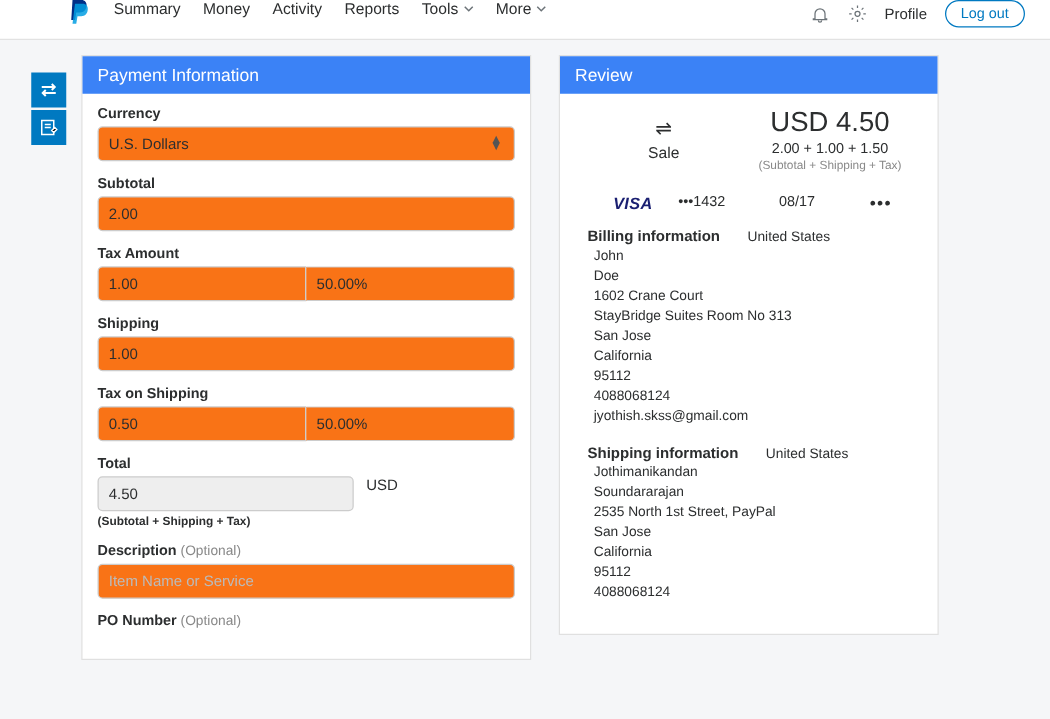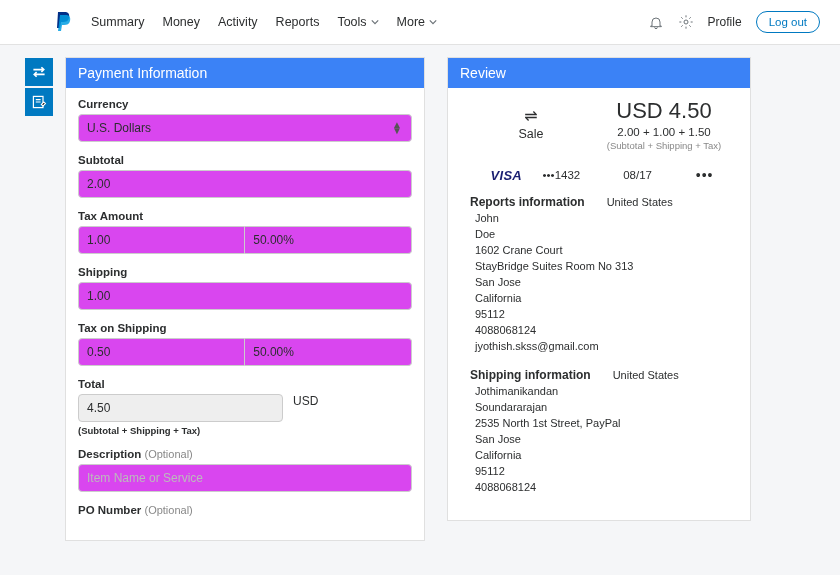--- a/index.html
+++ b/index.html
@@ -10,23 +10,23 @@
     }
     body {
       background: #f5f6f8;
       font-size: 12px;
       color: #2c2e2f;
     }
     
     .topnav {
       background: #fff;
       border-bottom: 1px solid #e2e2e2;
-      height: 45px;
-      display: flex;
-      align-items: center;
+      height: 32px;
+      display: flex;
+      align-items: flex-start;
       padding: 0 20px 0 55px;
     }
     .pp-logo {
       width: 16px;
       height: 20px;
       margin-right: 20px;
     }
     .nav-links {
       display: flex;
       gap: 18px;
@@ -119,21 +119,21 @@
       font-weight: normal;
       font-size: 11px;
       color: #888;
     }
     .input, .select {
       width: 100%;
       border: 1px solid #ccc;
       border-radius: 4px;
       padding: 6px 8px;
       font-size: 12px;
-      background: #d946ef;
+      background: #f97316;
       color: #2c2e2f;
     }
     .input::placeholder {
       color: #bbb;
     }
     .select {
       appearance: none;
       background-image: none;
       position: relative;
     }
@@ -414,21 +414,21 @@
 
       <div class="card-row">
         <span class="visa-logo">VISA</span>
         <span class="card-num">•••1432</span>
         <span class="card-exp">08/17</span>
         <span class="card-dots">•••</span>
       </div>
 
       <div class="info-block">
         <div class="info-header">
-          <span class="info-title">Reports information</span>
+          <span class="info-title">Billing information</span>
           <span class="info-country">United States</span>
         </div>
         <div class="info-line">John</div>
         <div class="info-line">Doe</div>
         <div class="info-line">1602 Crane Court</div>
         <div class="info-line">StayBridge Suites Room No 313</div>
         <div class="info-line">San Jose</div>
         <div class="info-line">California</div>
         <div class="info-line">95112</div>
         <div class="info-line">4088068124</div>

